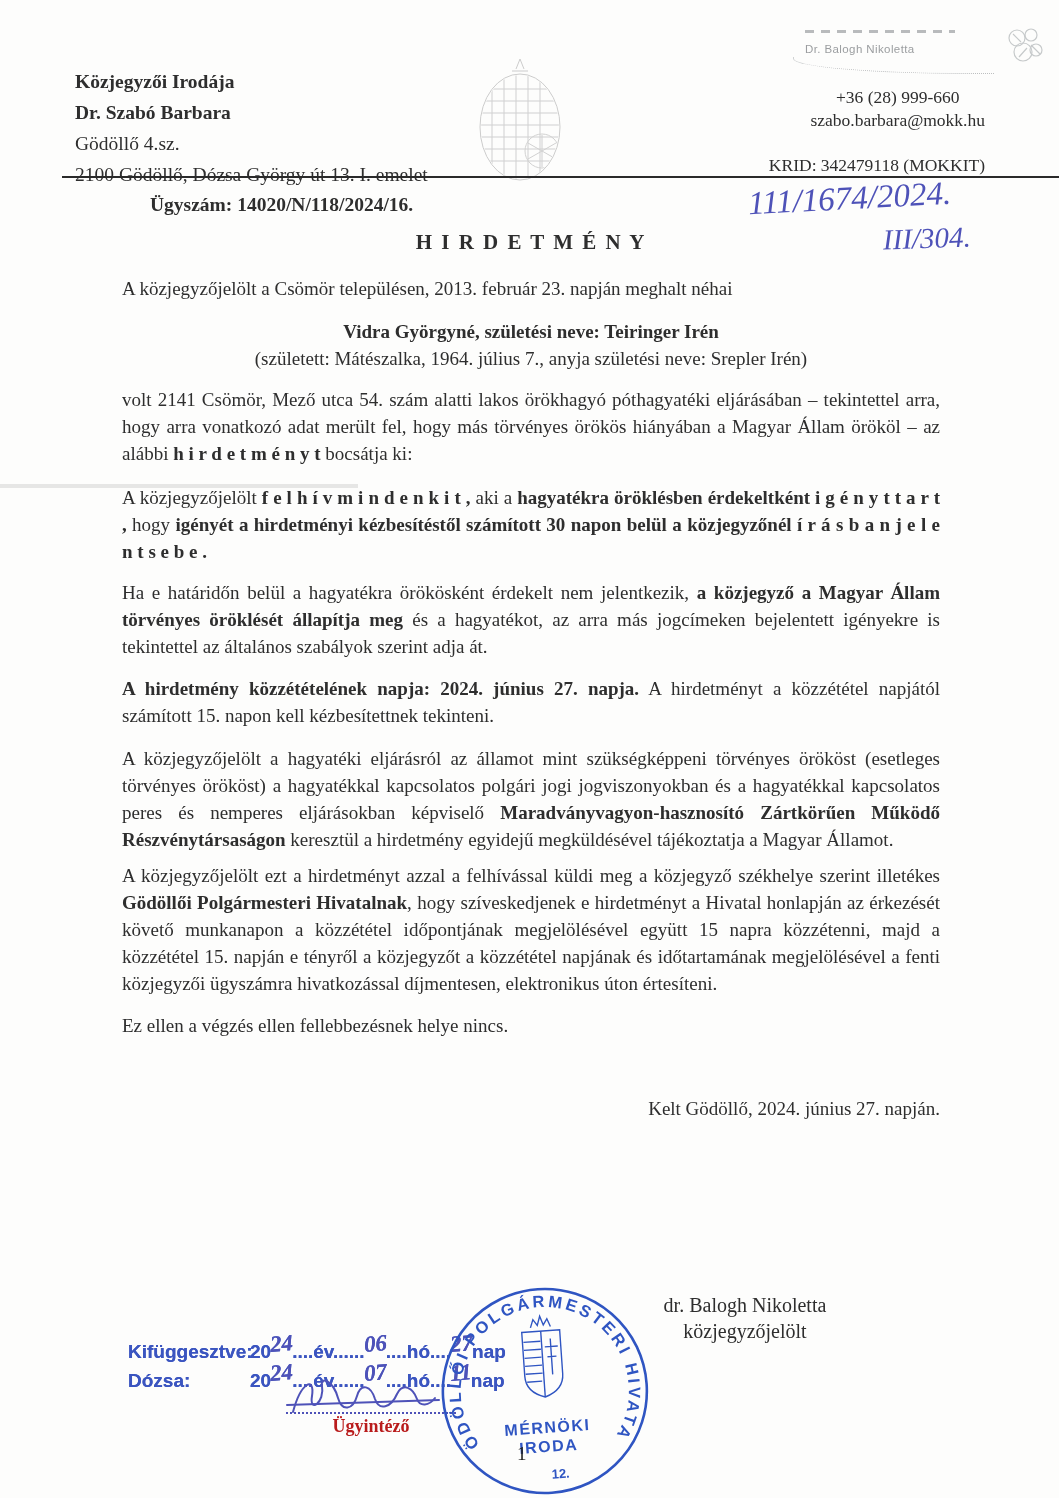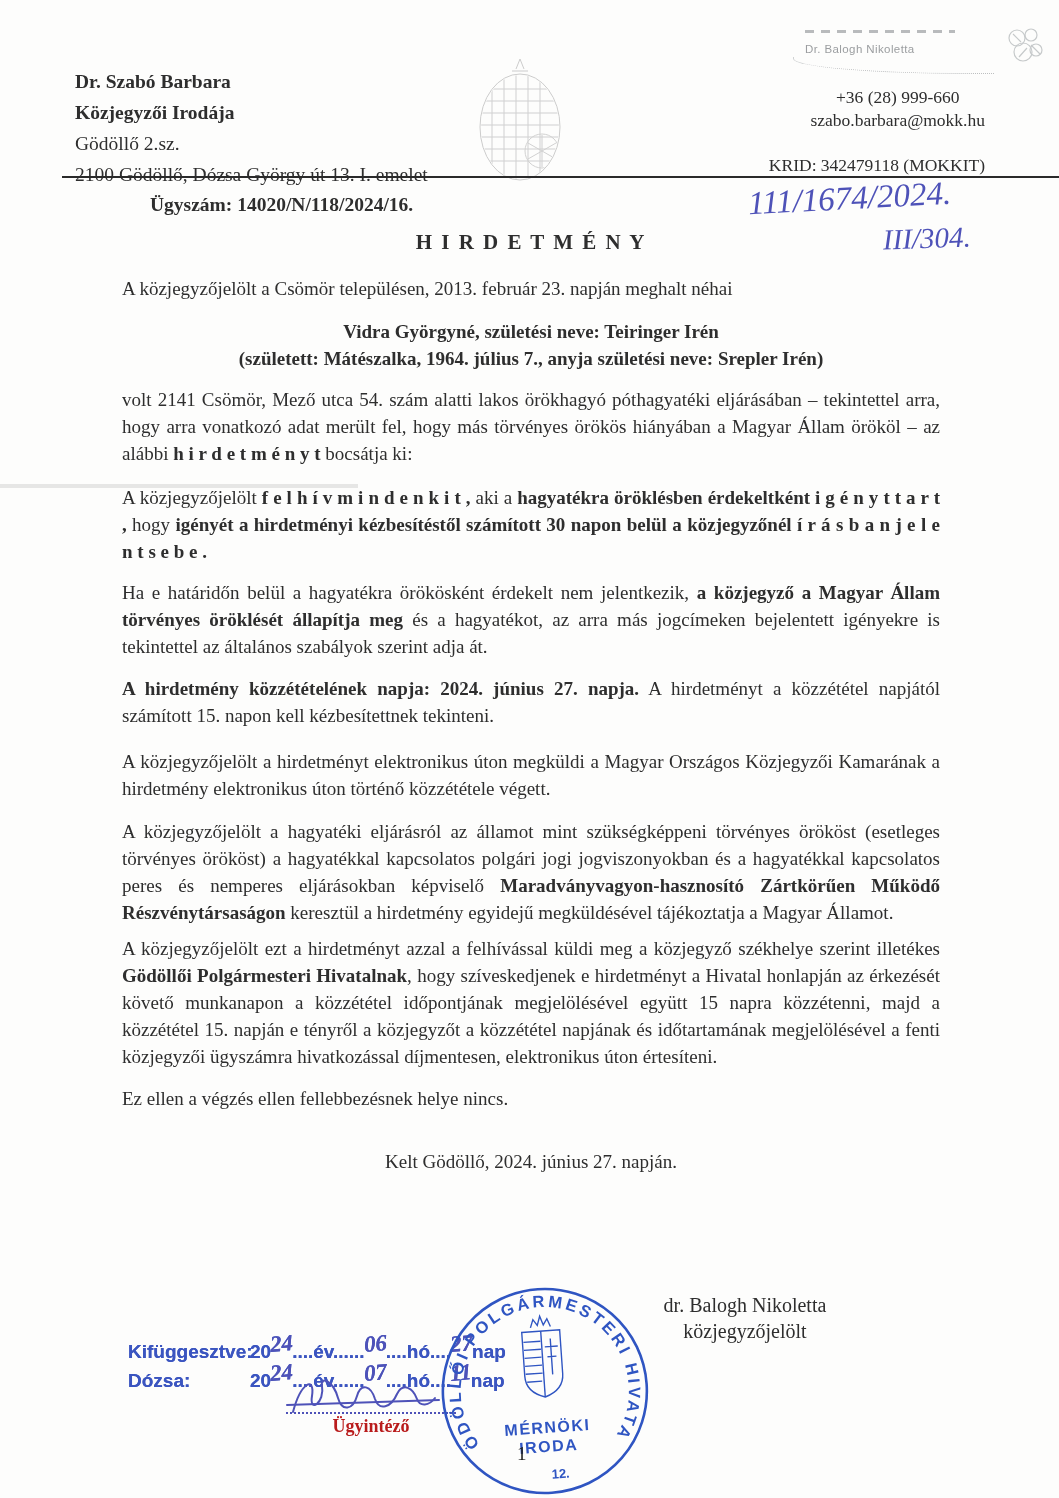--- a/index.html
+++ b/index.html
@@ -24,32 +24,32 @@
     border-radius:0 0 0 90%; opacity:.65; margin-top:2px;}
   
   .hwref{position:absolute; font-style:italic; color:#4e52b8; font-family:"Liberation Serif",serif;}
   .hwref1{top:180px; left:748px; font-size:33px; transform:rotate(-3deg);}
   .hwref2{top:222px; left:883px; font-size:29px; transform:rotate(-2deg);}
   
   .body-col{position:absolute; top:186px; left:122px; width:818px;}
   .case-number{margin:8px 0 0 28px; font-weight:bold; font-size:19.5px;}
   .doc-title{margin-top:14px; text-align:center; font-weight:bold; font-size:21px; letter-spacing:2px;}
   .para{font-size:19px; line-height:27px; margin:0; text-align:justify;}
-  .center{text-align:center;font-weight:bold;}
+  .center{text-align:center;}
   .intro{margin-top:20px;}
   .deceased-name{margin-top:16px; font-weight:bold;}
   .p-volt{margin-top:14px;}
   .p-felhiv{margin-top:17px;}
   .p-ha{margin-top:14px;}
   .p-kozz{margin-top:15px;}
   .p-elektr{margin-top:19px;}
   .p-hagy{margin-top:16px;}
   .p-ezt{margin-top:9px;}
   .p-ezellen{margin-top:15px; text-align:left;}
-  .dateline{margin-top:36px; text-align:center;}
+  .dateline{margin-top:56px; text-align:right;}
   
   .notary-sign{position:absolute; top:1292px; left:630px; width:230px; text-align:center;
     font-size:20px; line-height:26px;}
   .page-number{position:absolute; top:1443px; left:517px; font-size:19px; color:#1d1d1d;}
   
   .posting{position:absolute; top:1337px; left:128px; color:#3b55c0;
     font-family:"Liberation Sans",sans-serif; font-weight:bold; font-size:19px; line-height:28px;
     text-shadow:0 0 .6px #3b55c0;}
   .posting .row{white-space:nowrap;}
   .posting .lbl{display:inline-block; width:122px;}
@@ -64,23 +64,23 @@
   
   .gray-emblem{position:absolute; top:55px; left:462px; opacity:.55;}
   .corner-emblem{position:absolute; top:24px; left:1001px; opacity:.55;}
 </style>
 </head>
 <body>
 
 <div class="page">
 
   <div class="lh-left">
+    <div class="b">Közjegyzői Irodája</div>
     <div class="b">Dr. Szabó Barbara</div>
-    <div class="b">Közjegyzői Irodája</div>
-    <div>Gödöllő 2.sz.</div>
+    <div>Gödöllő 4.sz.</div>
     <div>2100 Gödöllő, Dózsa György út 13. I. emelet</div>
   </div>
 
   <div class="gray-emblem">
     <svg width="116" height="130" viewBox="0 0 116 130">
       <g stroke="#a4a4a4" fill="none" stroke-width="1">
         <path d="M54,14 L58,4 L62,14 M50,16 L66,16"></path>
         <ellipse cx="58" cy="72" rx="40" ry="53"></ellipse>
         <clipPath id="embClip">
             <ellipse cx="58" cy="72" rx="39" ry="52"></ellipse>
@@ -128,21 +128,20 @@
   <div class="body-col">
     <div class="case-number">Ügyszám: 14020/N/118/2024/16.</div>
     <div class="doc-title">H I R D E T M É N Y</div>
     <p class="para intro">A közjegyzőjelölt a Csömör településen, 2013. február 23. napján meghalt néhai</p>
     <p class="para center deceased-name">Vidra Györgyné, születési neve: Teiringer Irén</p>
     <p class="para center">(született: Mátészalka, 1964. július 7., anyja születési neve: Srepler Irén)</p>
     <p class="para p-volt"><span>volt 2141 Csömör, Mező utca 54. szám alatti lakos örökhagyó póthagyatéki eljárásában – tekintettel arra, hogy arra vonatkozó adat merült fel, hogy más törvényes örökös hiányában a Magyar Állam örököl – az alábbi </span><span style="font-weight: bold;">h i r d e t m é n y t</span><span>  bocsátja ki:</span></p>
     <p class="para p-felhiv"><span>A közjegyzőjelölt </span><span style="font-weight: bold;">f e l h í v   m i n d e n k i t ,</span><span> aki a </span><span style="font-weight: bold;">hagyatékra öröklésben érdekeltként i g é n y t   t a r t ,</span><span> hogy </span><span style="font-weight: bold;">igényét a hirdetményi kézbesítéstől számított 30 napon belül a közjegyzőnél í r á s b a n   j e l e n t s e   b e .</span></p>
     <p class="para p-ha"><span>Ha e határidőn belül a hagyatékra örökösként érdekelt nem jelentkezik, </span><span style="font-weight: bold;">a közjegyző a Magyar Állam törvényes öröklését állapítja meg</span><span> és a hagyatékot, az arra más jogcímeken bejelentett igényekre is tekintettel az általános szabályok szerint adja át.</span></p>
     <p class="para p-kozz"><span style="font-weight: bold;">A hirdetmény közzétételének napja: 2024. június 27. napja.</span><span> A hirdetményt a közzététel napjától számított </span><span style="font-weight: normal;">15. napon kell kézbesítettnek tekinteni</span><span>.</span></p>
-    <p class="para p-elektr"><span>A közjegyzőjelölt a hirdetményt elektronikus úton megküldi a Magyar Országos Közjegyzői Kamarának a hirdetmény elektronikus úton történő közzététele végett.</span></p>
     <p class="para p-hagy"><span>A közjegyzőjelölt a hagyatéki eljárásról az államot mint szükségképpeni törvényes örököst (esetleges törvényes örököst) a hagyatékkal kapcsolatos polgári jogi jogviszonyokban és a hagyatékkal kapcsolatos peres és nemperes eljárásokban képviselő </span><span style="font-weight: bold;">Maradványvagyon-hasznosító Zártkörűen Működő Részvénytársaságon</span><span> keresztül a hirdetmény egyidejű megküldésével tájékoztatja a Magyar Államot.</span></p>
     <p class="para p-ezt"><span>A közjegyzőjelölt ezt a hirdetményt azzal a felhívással küldi meg a közjegyző székhelye szerint illetékes </span><span style="font-weight: bold;">Gödöllői Polgármesteri Hivatalnak</span><span>, hogy szíveskedjenek e hirdetményt a Hivatal honlapján az érkezését követő munkanapon a közzététel időpontjának megjelölésével együtt 15 napra közzétenni, majd a közzététel 15. napján e tényről a közjegyzőt a közzététel napjának és időtartamának megjelölésével a fenti közjegyzői ügyszámra hivatkozással díjmentesen, elektronikus úton értesíteni.</span></p>
     <p class="para p-ezellen">Ez ellen a végzés ellen fellebbezésnek helye nincs.</p>
     <p class="para dateline">Kelt Gödöllő, 2024. június 27. napján.</p>
   </div>
 
   <div class="notary-sign">
     <div>dr. Balogh Nikoletta</div>
     <div>közjegyzőjelölt</div>
   </div>

